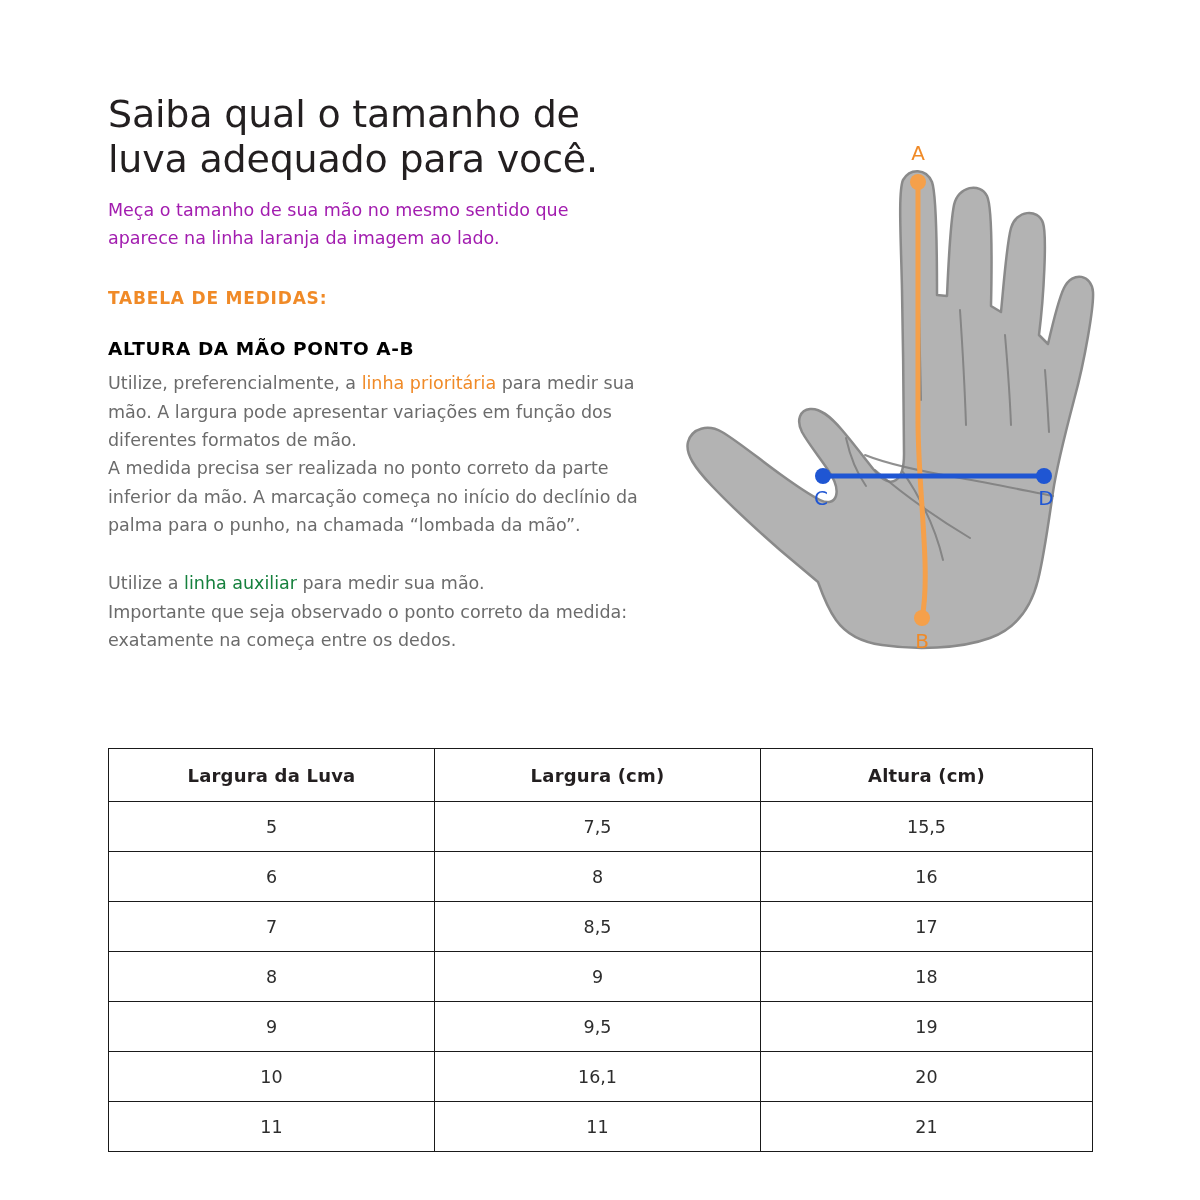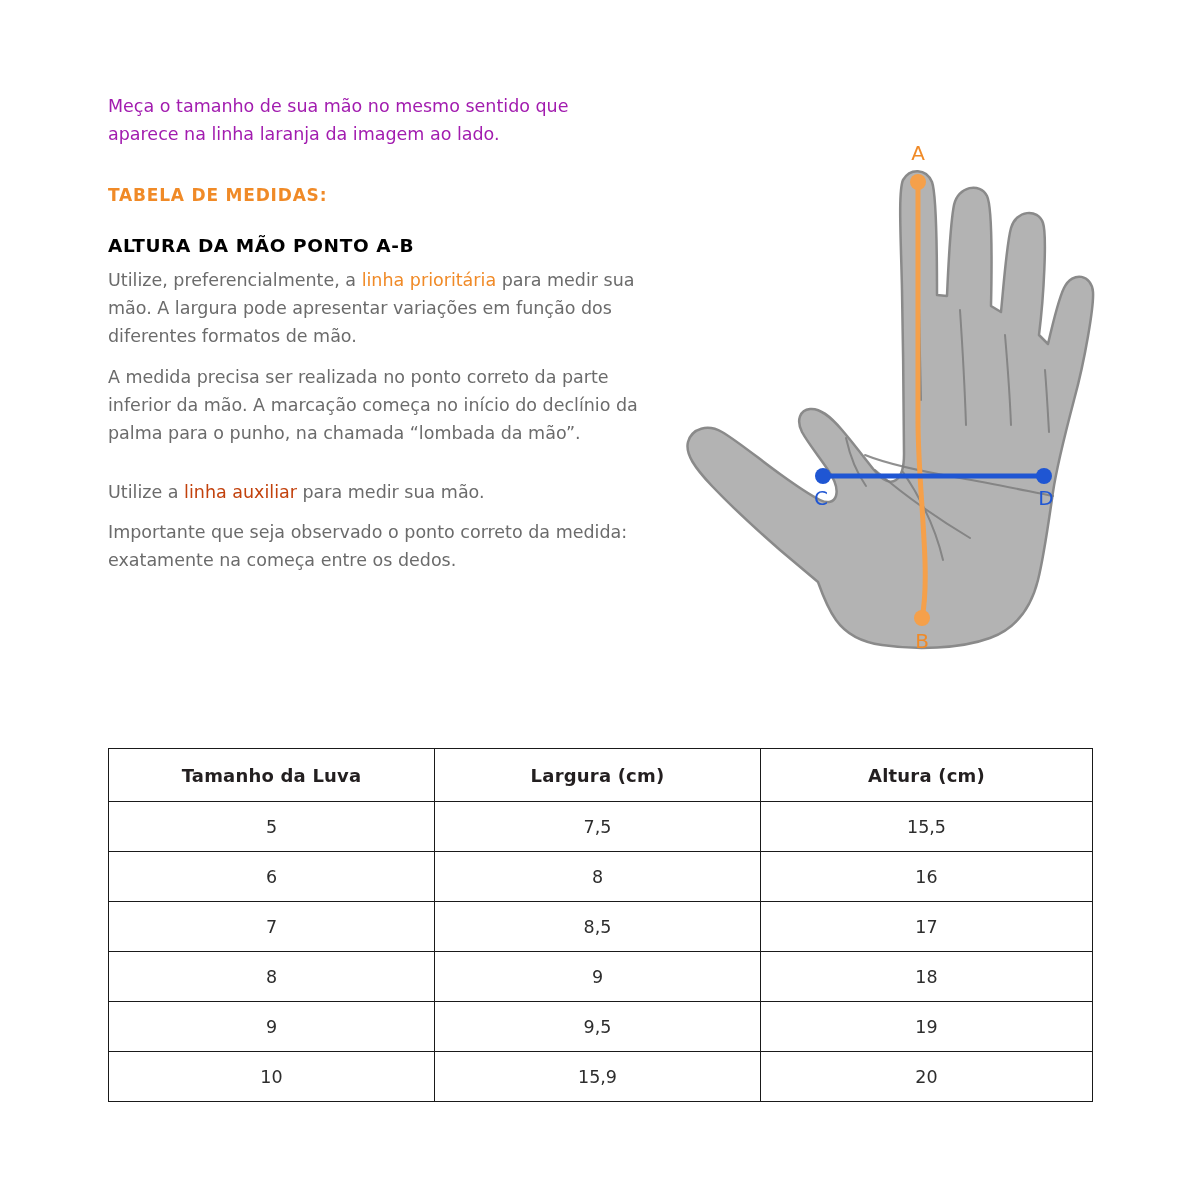--- a/index.html
+++ b/index.html
@@ -59,24 +59,24 @@
     font-weight: 700;
     margin: 0 0 10px 0;
   }
   .body-text {
     font-size: 17.5px;
     line-height: 1.62;
     color: #6b6b6b;
     margin: 0 0 0 0;
     max-width: 545px;
   }
-  .body-text + .body-text { margin-top: 12px; }
+  .body-text + .body-text { margin-top: 0px; }
   .gap-lg { height: 30px; }
   .hl-orange { color: #f08a27; }
-  .hl-blue { color: #c2410c; }
+  .hl-blue { color: #15803d; }
 
   
   .hand-wrap {
     position: absolute;
     left: 660px;
     top: 120px;
     width: 460px;
     height: 600px;
   }
 
@@ -112,20 +112,21 @@
   table.sizes col.c1 { width: 326px; }
   table.sizes col.c2 { width: 326px; }
   table.sizes col.c3 { width: 332px; }
 </style>
 </head>
 <body>
 
 <div class="page">
 
   <div class="left-col">
+    <h1 class="title">Saiba qual o tamanho de luva adequado para você.</h1>
     <p class="intro">Meça o tamanho de sua mão no mesmo sentido que aparece na linha laranja da imagem ao lado.</p>
     <div class="section-orange">TABELA DE MEDIDAS:</div>
 
     <div>
       <div class="heading">ALTURA DA MÃO PONTO A-B</div>
       <p class="body-text"><span>Utilize, preferencialmente, a </span><span class="hl-orange">linha prioritária</span><span> para medir sua mão. A largura pode apresentar variações em função dos diferentes formatos de mão.</span></p>
       <p class="body-text">A medida precisa ser realizada no ponto correto da parte inferior da mão. A marcação começa no início do declínio da palma para o punho, na chamada “lombada da mão”.</p>
     </div>
 
     <div class="gap-lg"></div>
@@ -210,21 +211,21 @@
 
   <div class="table-wrap">
     <table class="sizes">
       <colgroup>
           <col class="c1">
           <col class="c2">
           <col class="c3">
         </colgroup>
       <thead>
         <tr>
-          <th>Tamanho da Luva</th>
+          <th>Largura da Luva</th>
           <th>Largura (cm)</th>
           <th>Altura (cm)</th>
         </tr>
       </thead>
       <tbody>
         <tr>
           <td>5</td>
           <td>7,5</td>
           <td>15,5</td>
         </tr>
@@ -243,20 +244,25 @@
           <td>9</td>
           <td>18</td>
         </tr>
         <tr>
           <td>9</td>
           <td>9,5</td>
           <td>19</td>
         </tr>
         <tr>
           <td>10</td>
-          <td>15,9</td>
+          <td>16,1</td>
           <td>20</td>
+        </tr>
+        <tr>
+          <td>11</td>
+          <td>11</td>
+          <td>21</td>
         </tr>
       </tbody>
     </table>
   </div>
 
 </div>
 
 </body></html>

